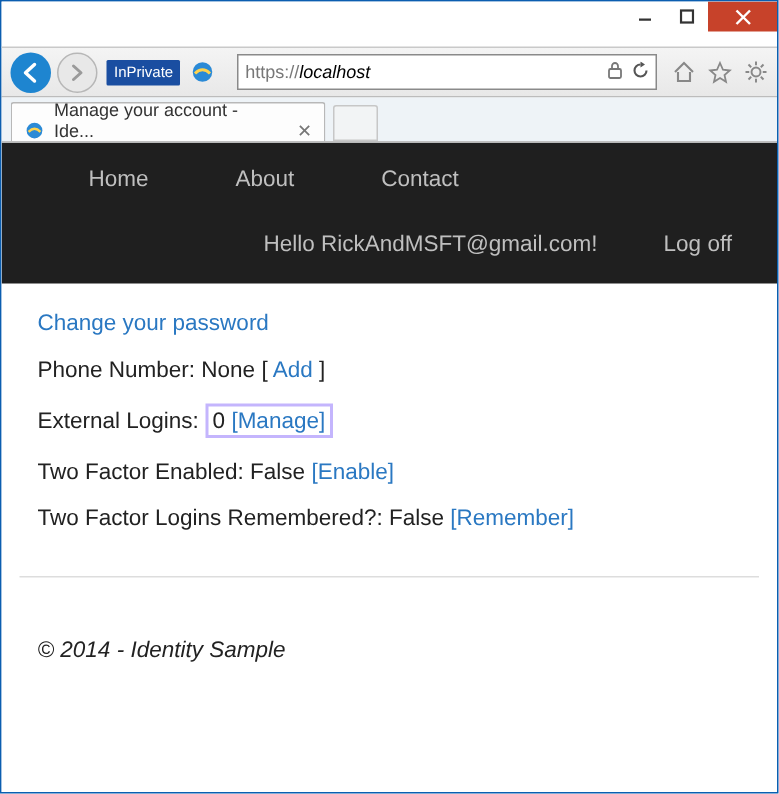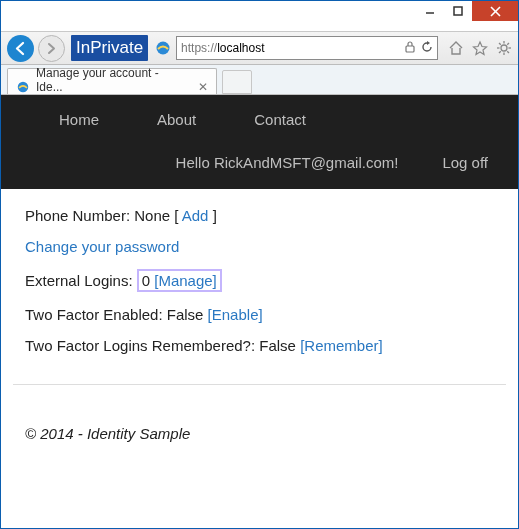--- a/index.html
+++ b/index.html
@@ -5,25 +5,25 @@
   * { box-sizing: border-box; margin: 0; padding: 0; }
   body { font-family: "Segoe UI", Arial, sans-serif; font-size: 13px; background: #fff; width: 519px; height: 529px; overflow: hidden; border: 1px solid #0b5eb0; position: relative; }
   .titlebar { height: 31px; background: #fff; display: flex; align-items: flex-start; justify-content: flex-end; border-bottom: 1px solid #c9c9c9; }
   .winbtn { width: 28px; height: 20px; display: flex; align-items: center; justify-content: center; margin-top:0; }
   .winbtn svg { display:block; }
   .closebtn { background: #c7422a; width: 46px; height: 20px; }
   .navrow { height: 33px; background: linear-gradient(#f4f4f4,#e8e8e8); display: flex; align-items: center; padding: 0 6px; gap:4px; border-bottom:1px solid #bcbcbc; }
   .circlebtn { width:27px; height:27px; border-radius:50%; display:flex; align-items:center; justify-content:center; }
   .back { background:#1e85d0; }
   .fwd { background:#e8e8e8; border:1px solid #b7b7b7; }
-  .inprivate { background:#1a4ea1; color:#fff; font-size:17px; padding:3px 5px; border-radius:1px; margin-left:2px;}
+  .inprivate { background:#1a4ea1; color:#fff; font-size:10px; padding:3px 5px; border-radius:1px; margin-left:2px;}
   .ie-icon { width:18px; height:18px; margin-left:2px; display:flex; align-items:center; justify-content:center;}
-  .urlbox { flex:1; height:24px; background:#fff; border:1px solid #8a8a8a; display:flex; align-items:center; padding:0 4px; font-size:12px; color:#333; margin-left:0;text-align:center; }
+  .urlbox { flex:1; height:24px; background:#fff; border:1px solid #8a8a8a; display:flex; align-items:center; padding:0 4px; font-size:12px; color:#333; margin-left:10px;text-align:center; }
   .urlbox .proto { color:#777; }
-  .urlbox .host { color:#000; font-weight:500; }
+  .urlbox .host { color:#000; font-weight:500;font-style:italic; }
   .urlgap { flex:1; }
   .urlicons { display:flex; gap:6px; align-items:center; color:#555; }
   .riconset { display:flex; gap:8px; margin-left:6px; color:#777; align-items:center;}
   .riconset svg { display:block; }
   .tabrow { height:30px; background:#eef3f7; display:flex; align-items:flex-end; padding-left:6px; border-bottom:1px solid #bfbfbf; }
   .tab { background:#fdfdfd; border:1px solid #b8b8b8; border-bottom:none; height:26px; display:flex; align-items:flex-end; gap:6px; padding:0 8px; font-size:12px; color:#333; max-width:210px; border-radius:2px 2px 0 0;}
   .tab .favicon { width:14px; height:14px; }
   .tab .tabx { color:#777; font-size:12px; margin-left:4px; cursor:pointer;}
   .newtab { width:30px; height:24px; border:1px solid #c7c7c7; background:#f2f4f5; margin-left:5px; margin-bottom:0; border-radius:2px 2px 0 0;}
   .page { padding:0 12px; background:#fff; height:calc(100% - 31px - 33px - 30px); overflow:hidden;}
@@ -143,24 +143,24 @@
       <span>About</span>
       <span>Contact</span>
     </div>
     <div class="userrow">
       <span>Hello RickAndMSFT@gmail.com!</span>
       <span>Log off</span>
     </div>
   </div>
 
   <div class="content">
+    <p><span class="linkblue">Change your password</span></p>
     <p>
       <span>Phone Number: None [ </span><span class="linkblue">Add</span><span> ]</span>
     </p>
-    <p><span class="linkblue">Change your password</span></p>
     <p>
       <span>External Logins: </span><span class="redbox"><span>0 </span><span class="linkblue">[Manage]</span></span>
     </p>
     <p>
       <span>Two Factor Enabled: False </span><span class="linkblue">[Enable]</span>
     </p>
     <p>
       <span>Two Factor Logins Remembered?: False </span><span class="linkblue">[Remember]</span>
     </p>
   </div>

